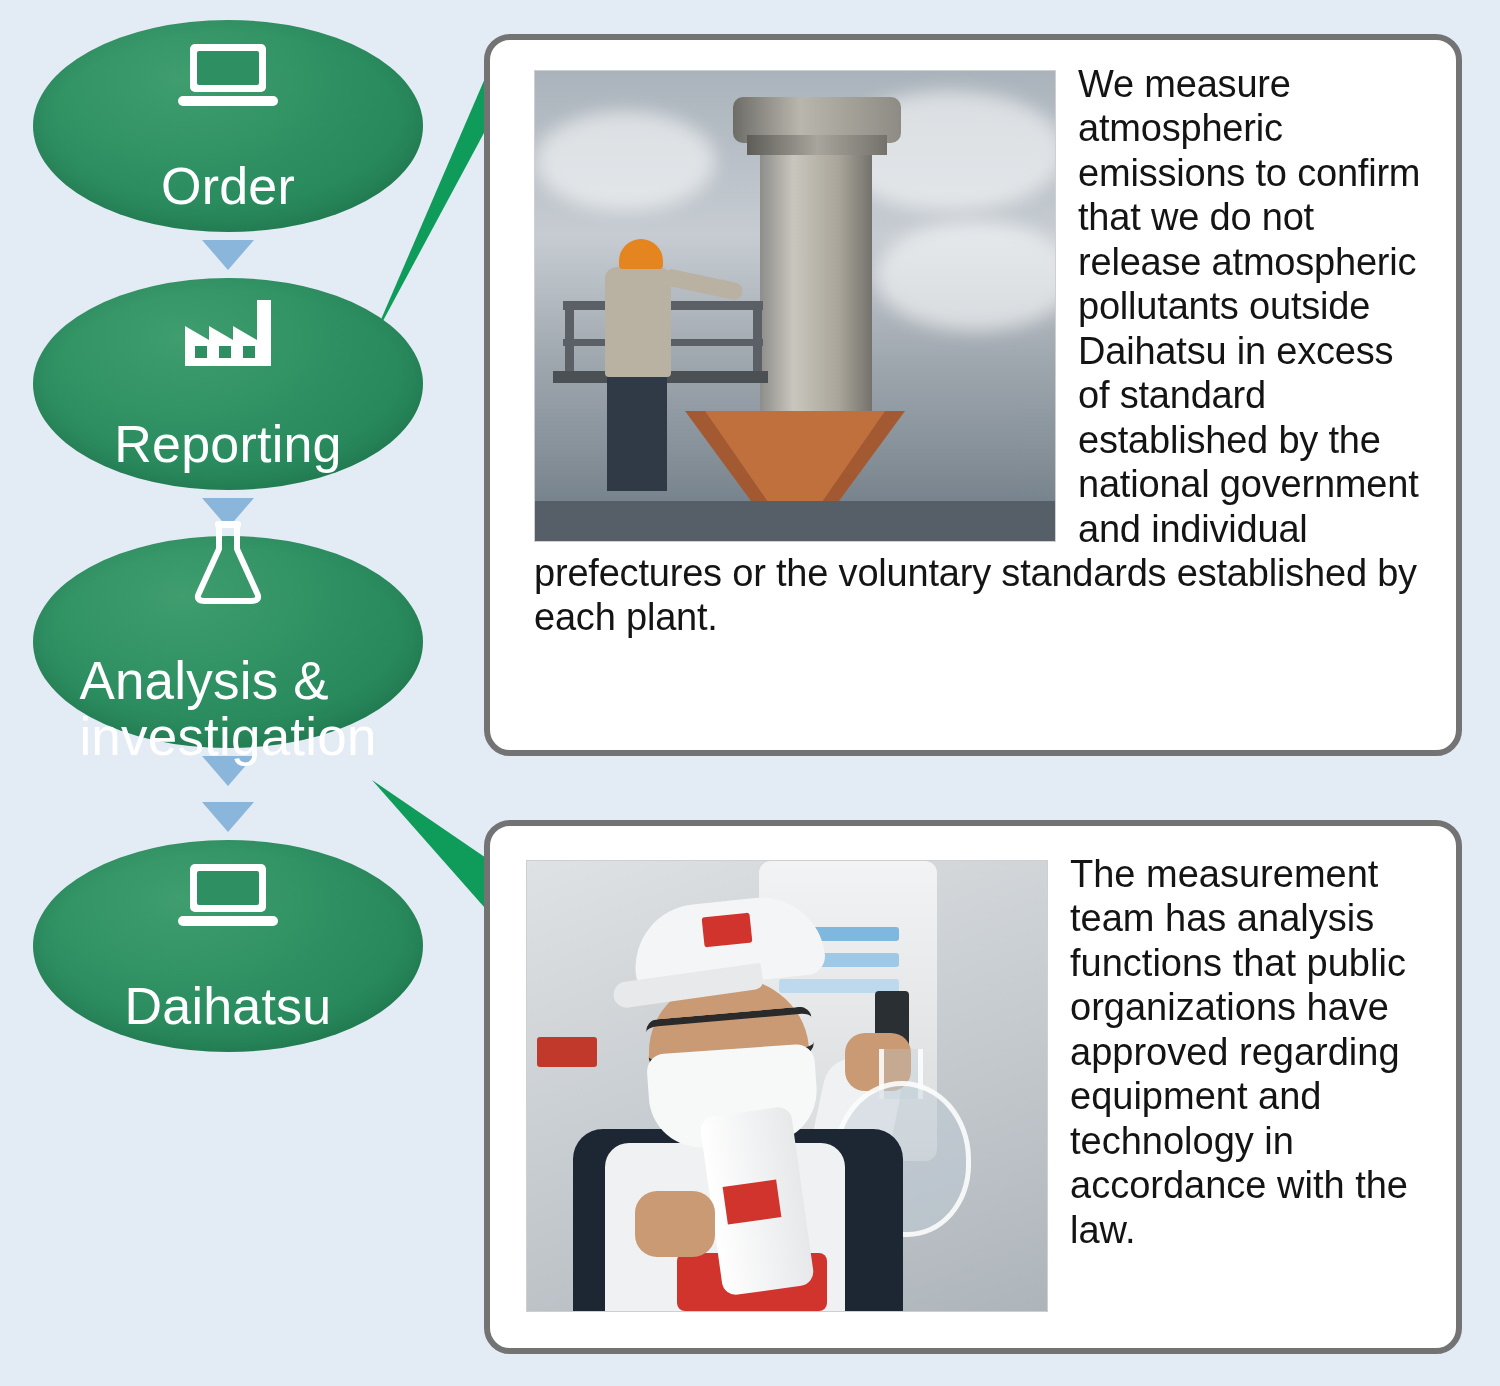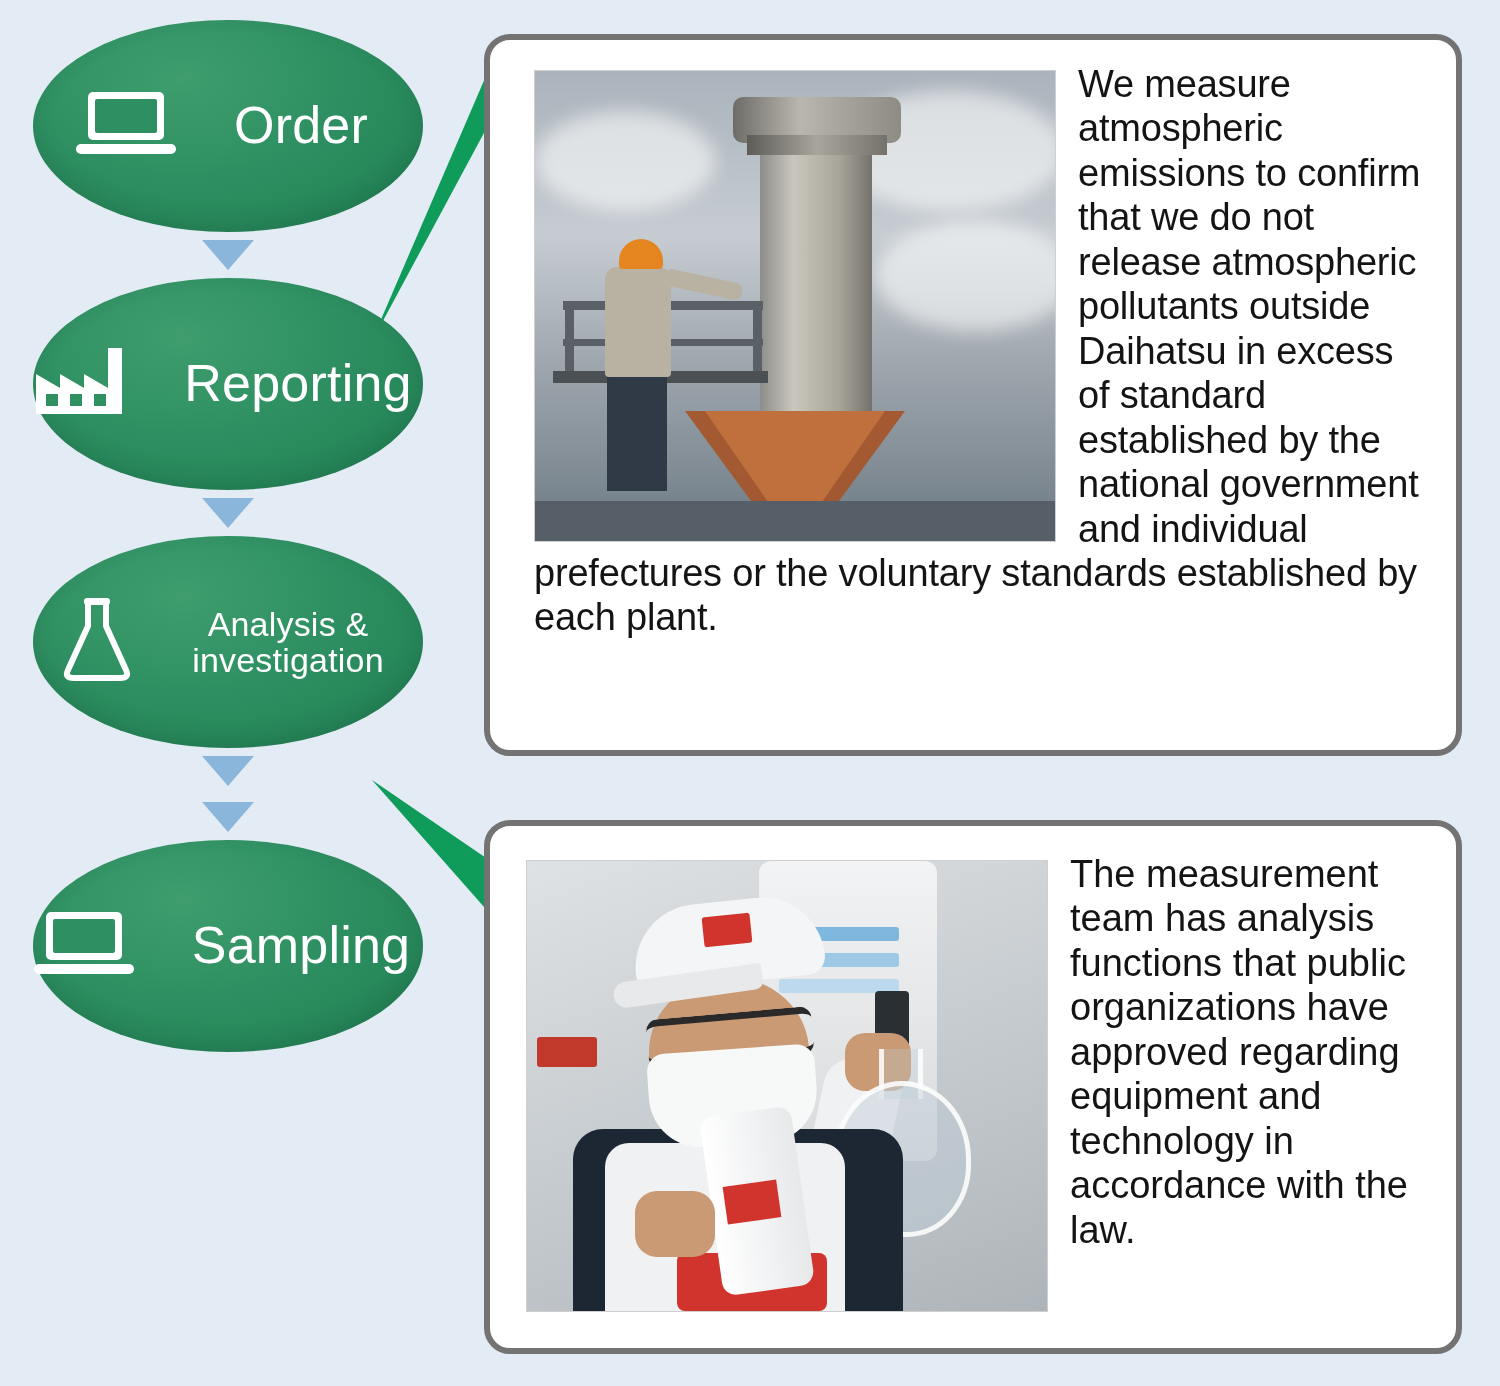--- a/index.html
+++ b/index.html
@@ -33,42 +33,42 @@
     align-items: center;
   }
 
   .node {
     width: 390px;
     height: 212px;
     border-radius: 50%;
     background: radial-gradient(ellipse at 38% 28%, #3f9d6e 0%, #2e9062 45%, #1f7e52 100%);
     box-shadow: inset 0 -8px 22px rgba(0,0,0,0.10);
     display: flex;
-    flex-direction: row;
+    flex-direction: column;
     align-items: center;
     justify-content: center;
     color: #ffffff;
-    text-align: center;
+    text-align: left;
     position: relative;
     gap: 42px;
   }
 
   .node .icon {
     display: block;
     margin-bottom: 2px;
   }
   .node .label {
     font-size: 52px;
     line-height: 1.02;
     font-weight: 400;
     letter-spacing: 0.2px;
     padding: 0 14px;
   }
   .node.small-label .label {
-    font-size: 34px;
+    font-size: 53px;
     line-height: 1.06;
   }
   .node.medium-label .label {
     font-size: 43px;
     line-height: 1.05;
   }
 
   .arrow {
     width: 0;
     height: 0;
@@ -518,21 +518,21 @@
     <div class="arrow"></div>
 
     <div class="node">
       <span class="icon">
         <svg width="104" height="74" viewBox="0 0 104 74" xmlns="http://www.w3.org/2000/svg">
           <rect x="14" y="6" width="76" height="48" rx="5" fill="#ffffff"></rect>
           <rect x="21" y="13" width="62" height="34" rx="2" fill="#2e9062"></rect>
           <rect x="2" y="58" width="100" height="10" rx="5" fill="#ffffff"></rect>
         </svg>
       </span>
-      <span class="label">Sampling</span>
+      <span class="label">Daihatsu</span>
     </div>
 
   </div>
 
   <div class="card" id="card-top">
     <div class="photo-wrap">
       <div class="photo-stack">
         <div class="sky-cloud" style="left:300px; top:20px; width:230px; height:120px;"></div>
         <div class="sky-cloud" style="left:340px; top:150px; width:200px; height:110px;"></div>
         <div class="sky-cloud" style="left:0px; top:40px; width:180px; height:100px;"></div>

